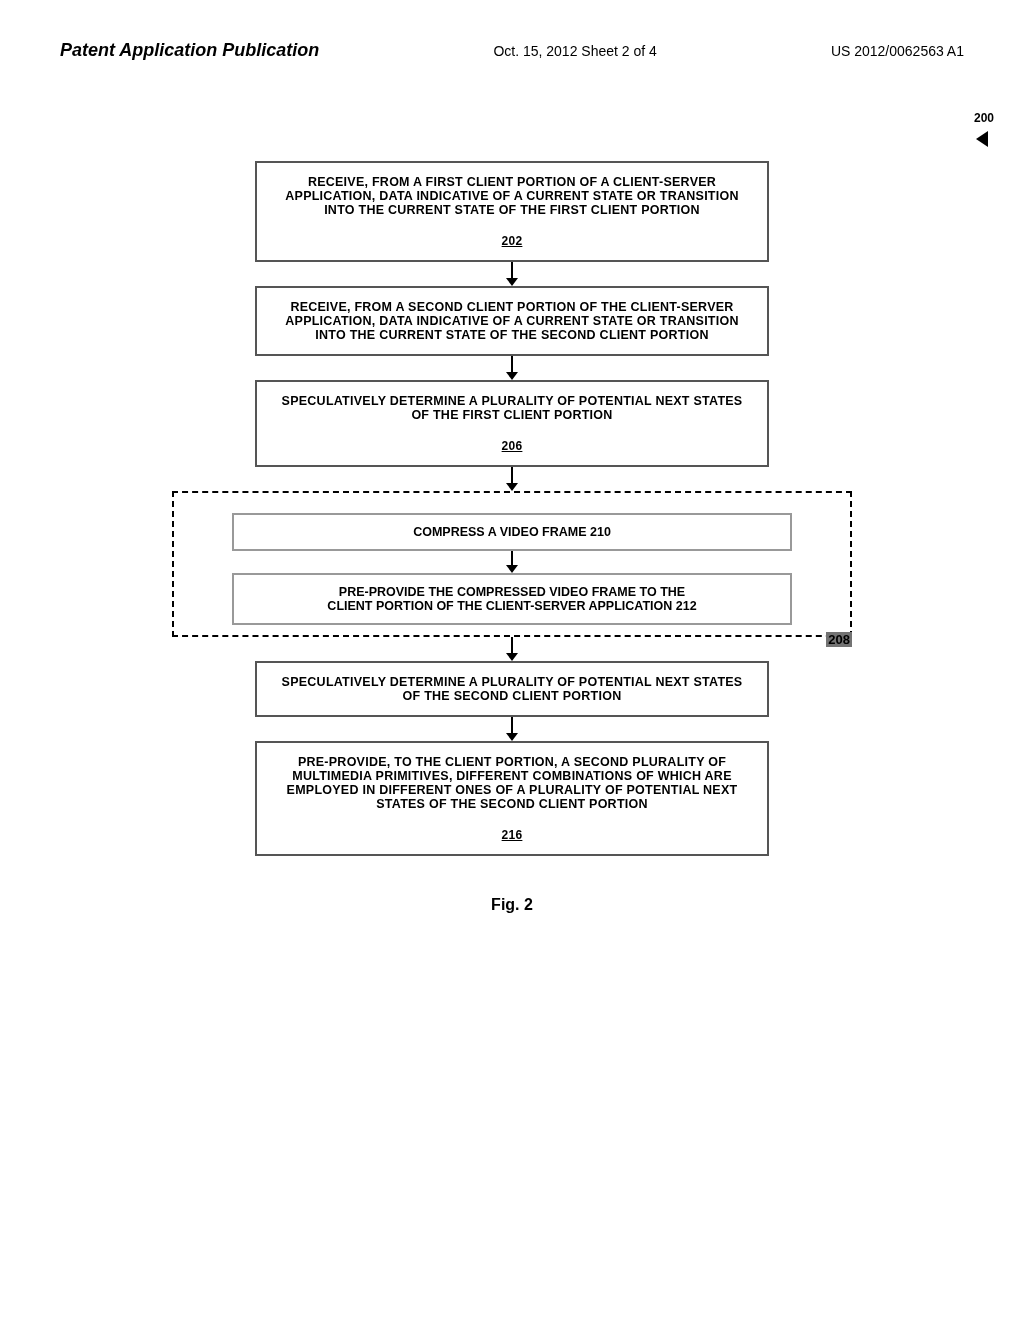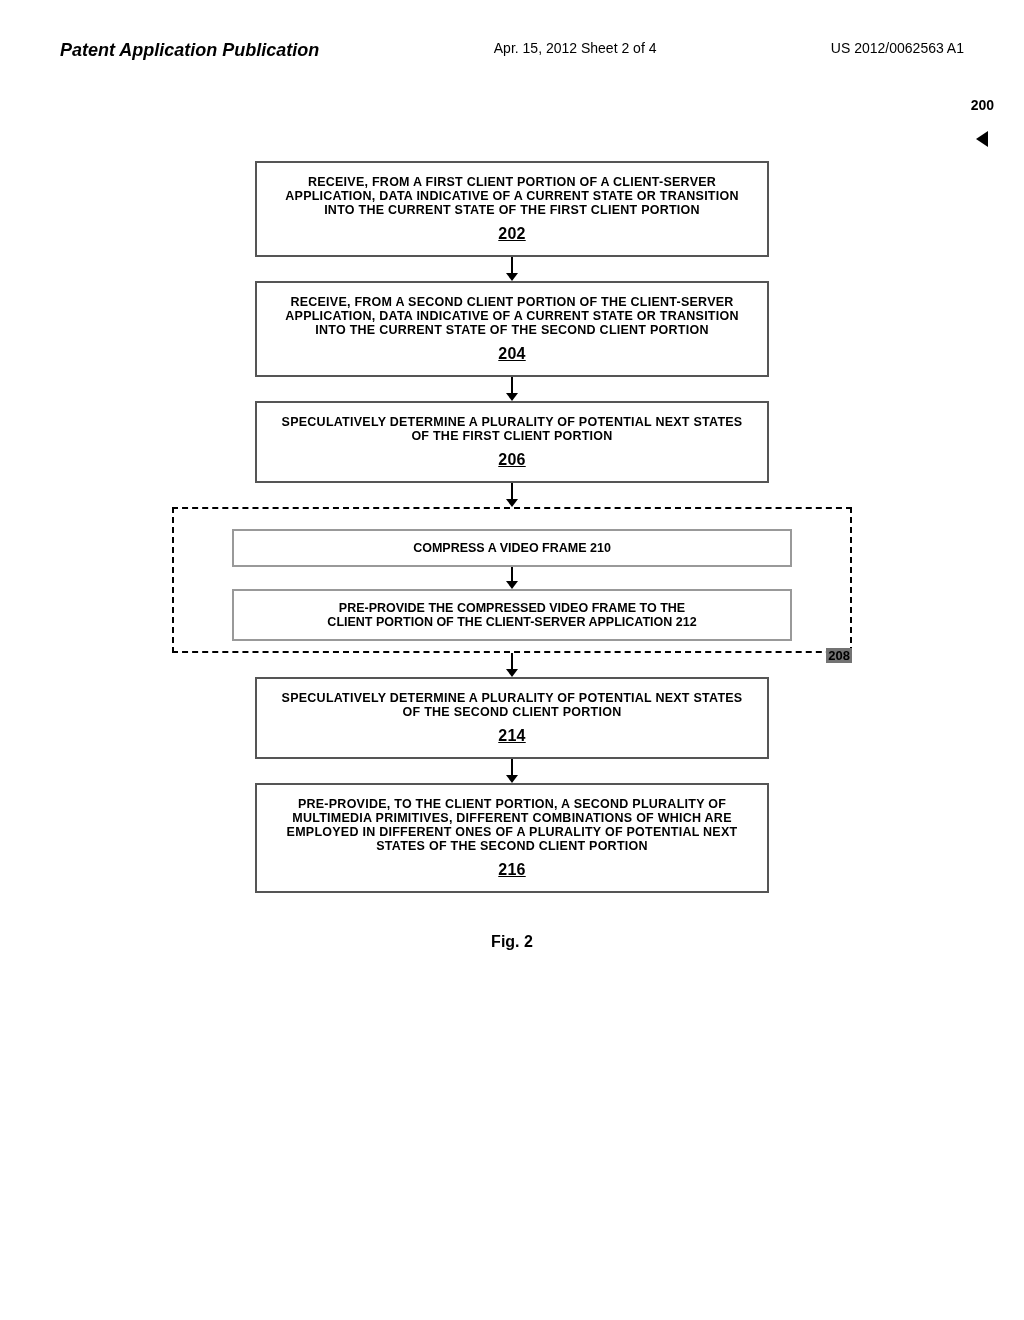--- a/index.html
+++ b/index.html
@@ -9,21 +9,21 @@
       width: 1024px;
       min-height: 1320px;
       position: relative;
       color: #000;
     }
 
     
     .header {
       display: flex;
       justify-content: space-between;
-      align-items: flex-start;
+      align-items: center;
       padding: 40px 60px 20px 60px;
       border-bottom: none;
     }
     .header-left {
       font-weight: 900;
       font-size: 18px;
       font-style: italic;
     }
     .header-middle {
       font-size: 14px;
@@ -40,22 +40,22 @@
       display: flex;
       flex-direction: column;
       align-items: center;
       position: relative;
     }
 
     
     .ref-200 {
       position: absolute;
       right: 30px;
-      top: 16px;
-      font-size: 14px;
+      top: 30px;
+      font-size: 12px;
       font-weight: bold;
     }
     .ref-200-arrow {
       position: absolute;
       right: 36px;
       top: 50px;
       width: 0;
       height: 0;
       border-top: 8px solid transparent;
       border-bottom: 8px solid transparent;
@@ -81,22 +81,22 @@
       font-size: 12.5px;
       font-weight: bold;
       letter-spacing: 0.02em;
       position: relative;
       background: #fff;
     }
 
     .flow-box .ref-num {
       display: block;
       text-decoration: underline;
-      margin-top: 8px;
-      font-size: 16px;
+      margin-top: 17px;
+      font-size: 12px;
     }
 
     
     .dashed-box {
       width: 680px;
       border: 2px dashed #000;
       padding: 20px 20px 10px 20px;
       display: flex;
       flex-direction: column;
       align-items: center;
@@ -129,21 +129,21 @@
       font-size: 16px;
       font-weight: bold;
       margin-top: 40px;
     }
   </style>
 </head>
 <body>
 
 <div class="header">
   <div class="header-left">Patent Application Publication</div>
-  <div class="header-middle">Apr. 15, 2012  Sheet 2 of 4</div>
+  <div class="header-middle">Oct. 15, 2012  Sheet 2 of 4</div>
   <div class="header-right">US 2012/0062563 A1</div>
 </div>
 
 <div class="diagram-area">
 
   <div class="ref-200">200</div>
   <div class="ref-200-arrow"></div>
 
   <div class="flowchart">
 
@@ -152,21 +152,20 @@
       <span class="ref-num">202</span>
     </div>
 
     <div style="height:24px;display:flex;flex-direction:column;align-items:center;">
       <div style="width:2px;flex:1;background:#000;"></div>
       <div style="width:0;height:0;border-left:6px solid transparent;border-right:6px solid transparent;border-top:8px solid #000;"></div>
     </div>
 
     <div class="flow-box">
       <span>RECEIVE, FROM A SECOND CLIENT PORTION OF THE CLIENT-SERVER<br>APPLICATION, DATA INDICATIVE OF A CURRENT STATE OR TRANSITION<br>INTO THE CURRENT STATE OF THE SECOND CLIENT PORTION</span>
-      <span class="ref-num">204</span>
     </div>
 
     <div style="height:24px;display:flex;flex-direction:column;align-items:center;">
       <div style="width:2px;flex:1;background:#000;"></div>
       <div style="width:0;height:0;border-left:6px solid transparent;border-right:6px solid transparent;border-top:8px solid #000;"></div>
     </div>
 
     <div class="flow-box">
       <span>SPECULATIVELY DETERMINE A PLURALITY OF POTENTIAL NEXT STATES<br>OF THE FIRST CLIENT PORTION</span>
       <span class="ref-num">206</span>
@@ -197,21 +196,20 @@
       <div class="box-ref">208</div>
     </div>
 
     <div style="height:24px;display:flex;flex-direction:column;align-items:center;">
       <div style="width:2px;flex:1;background:#000;"></div>
       <div style="width:0;height:0;border-left:6px solid transparent;border-right:6px solid transparent;border-top:8px solid #000;"></div>
     </div>
 
     <div class="flow-box">
       <span>SPECULATIVELY DETERMINE A PLURALITY OF POTENTIAL NEXT STATES<br>OF THE SECOND CLIENT PORTION</span>
-      <span class="ref-num">214</span>
     </div>
 
     <div style="height:24px;display:flex;flex-direction:column;align-items:center;">
       <div style="width:2px;flex:1;background:#000;"></div>
       <div style="width:0;height:0;border-left:6px solid transparent;border-right:6px solid transparent;border-top:8px solid #000;"></div>
     </div>
 
     <div class="flow-box">
       <span>PRE-PROVIDE, TO THE CLIENT PORTION, A SECOND PLURALITY OF<br>MULTIMEDIA PRIMITIVES, DIFFERENT COMBINATIONS OF WHICH ARE<br>EMPLOYED IN DIFFERENT ONES OF A PLURALITY OF POTENTIAL NEXT<br>STATES OF THE SECOND CLIENT PORTION</span>
       <span class="ref-num">216</span>

